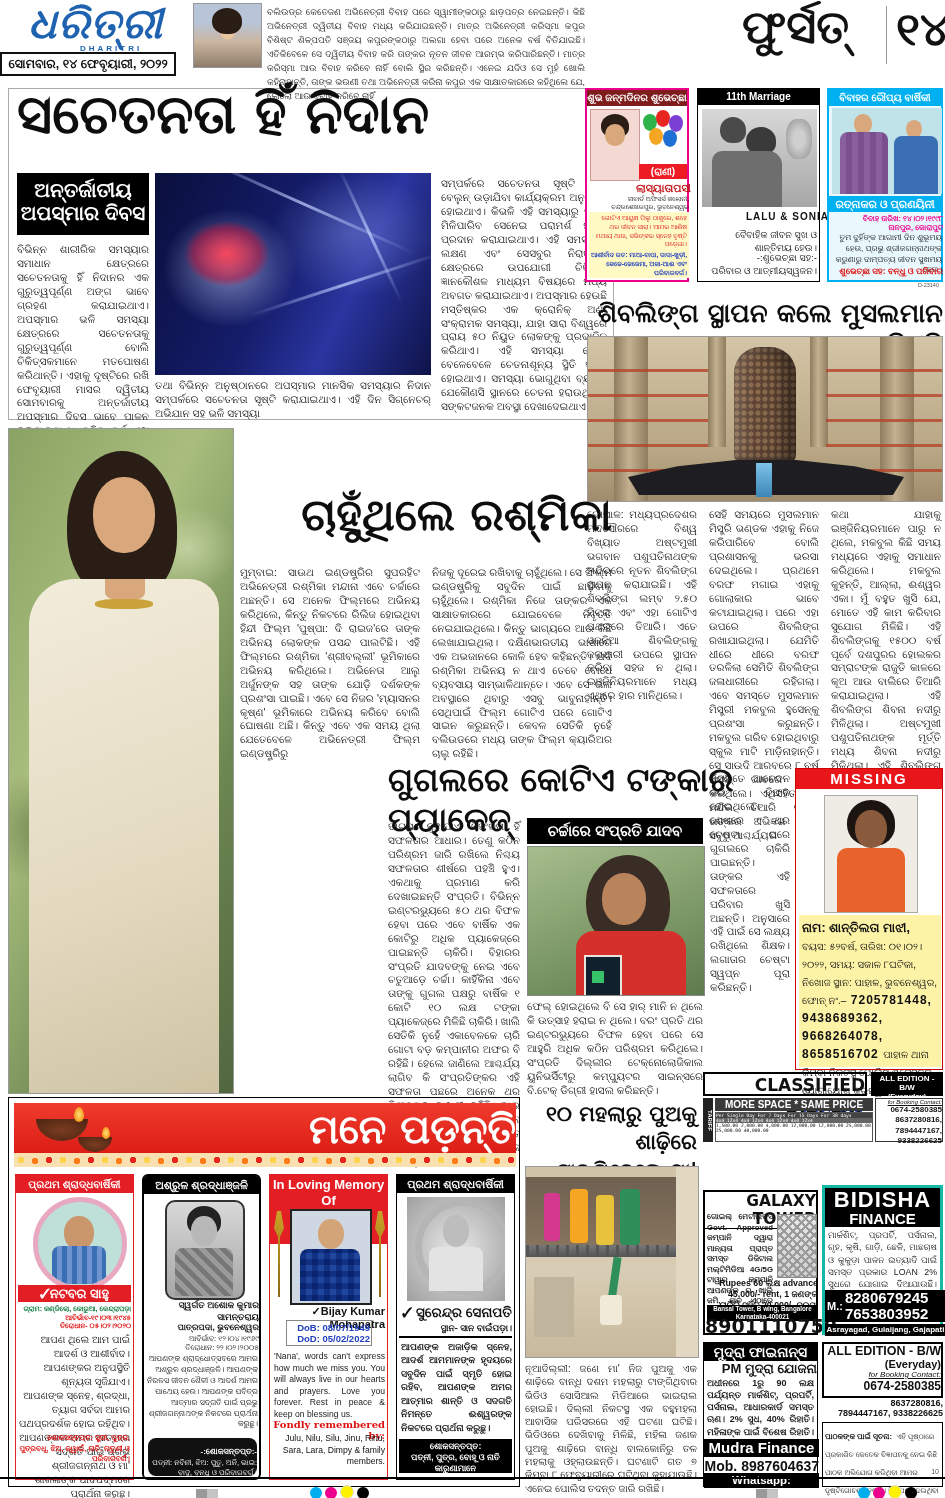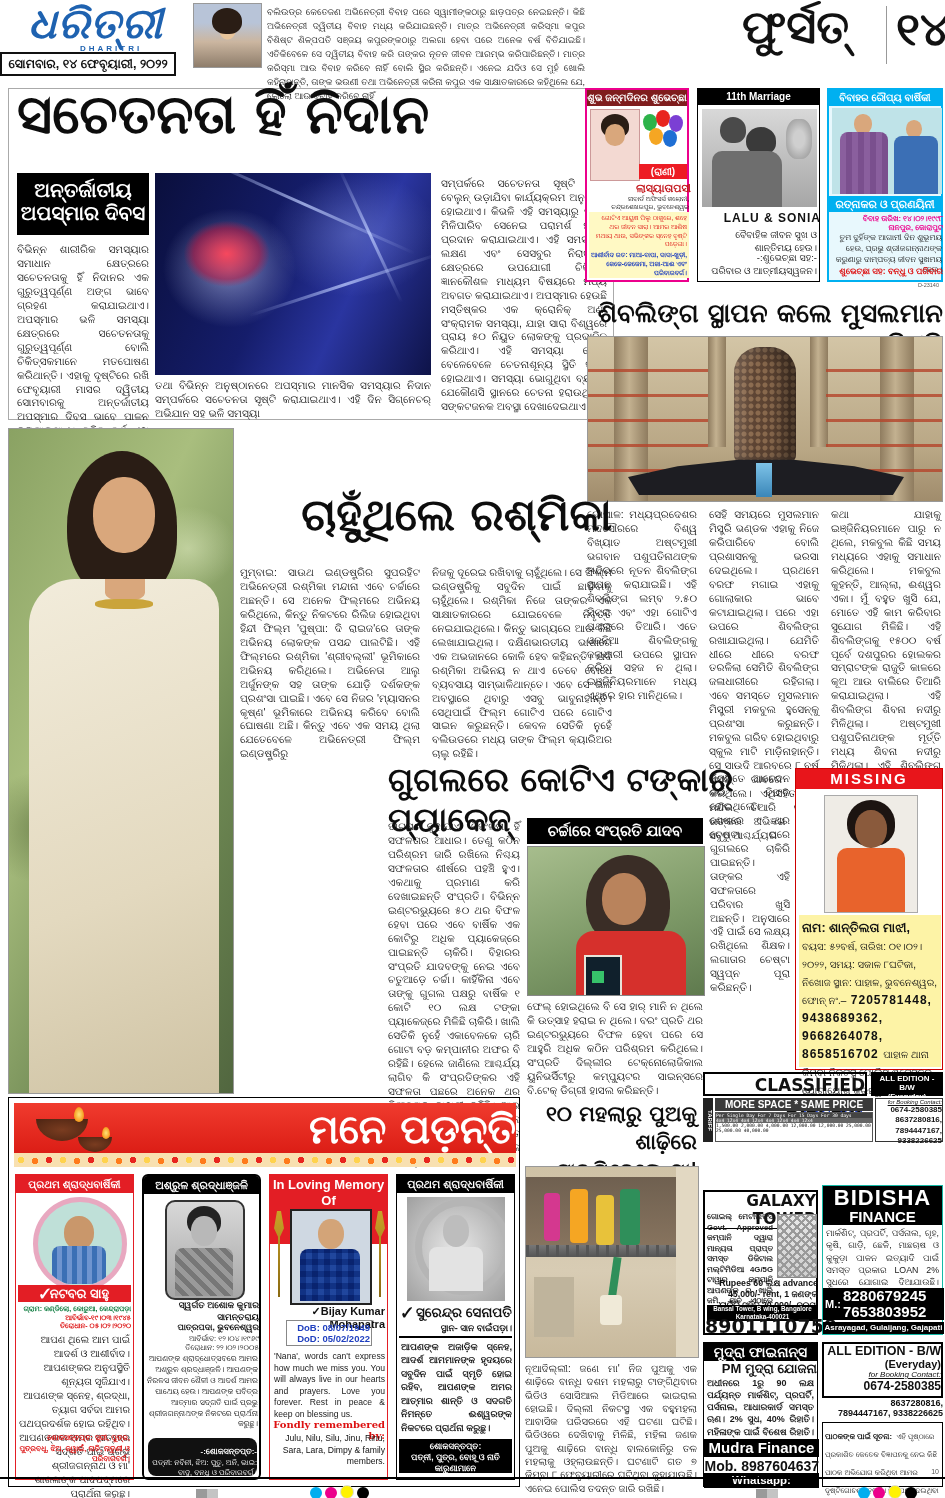--- a/index.html
+++ b/index.html
@@ -125,21 +125,21 @@
   </section>
 
   <section class="abs box" style="left:697px;top:88px;width:123px;height:194px;border:1px solid #000;">
     <div class="blackbar" style="font-size:10px;height:16px;line-height:16px;">11th Marriage Anniversary</div>
     <div class="abs photo bwphoto" style="left:4px;top:20px;width:115px;height:98px;">
       <div class="abs hairblob" style="left:18px;top:8px;width:26px;height:26px;background:#4a4a4a;"></div>
       <div class="abs hairblob" style="left:44px;top:18px;width:30px;height:28px;background:#3a3a3a;"></div>
       <div class="abs" style="left:84px;top:10px;width:26px;height:40px;background:radial-gradient(#cfcfcf 30%,#8f8f8f);border-radius:40%;"></div>
       <div class="abs" style="left:10px;top:42px;width:70px;height:56px;background:#6e6e6e;border-radius:10px 14px 0 0;"></div>
     </div>
-    <div class="tc b abs" style="left:0;top:122px;width:123px;font-size:12px;letter-spacing:1px;">LALU &amp; SONIA</div>
+    <div class="tc b abs" style="left:8px;top:122px;width:123px;font-size:10px;letter-spacing:1px;">LALU &amp; SONIA</div>
     <div class="tc abs" style="left:4px;top:139px;width:115px;font-size:9.5px;line-height:1.4;">ବୈବାହିକ ଜୀବନ ସୁଖ ଓ ଶାନ୍ତିମୟ ହେଉ।</div>
     <div class="tc abs" style="left:4px;top:163px;width:115px;font-size:9.5px;">-:ଶୁଭେଚ୍ଛା ସହ:-</div>
     <div class="tc abs" style="left:4px;top:176px;width:115px;font-size:9.5px;">ପରିବାର ଓ ଆତ୍ମୀୟସ୍ୱଜନ।</div>
   </section>
 
   <section class="abs box" style="left:827px;top:88px;width:116px;height:194px;border:2px solid #00b0f0;background:#e8f8fd;">
     <div class="adhdr" style="background:#00b0f0;font-size:10px;height:16px;line-height:16px;">ବିବାହର ରୌପ୍ୟ ବାର୍ଷିକୀ</div>
     <div class="abs photo" style="left:3px;top:18px;width:110px;height:86px;background:#bfe3e8;">
       <div class="abs face" style="left:22px;top:6px;width:18px;height:20px;"></div>
       <div class="abs" style="left:8px;top:24px;width:48px;height:62px;background:repeating-linear-gradient(90deg,#8a5f9e 0 6px,#7a4f8e 6px 12px);border-radius:8px 8px 0 0;"></div>
@@ -342,21 +342,21 @@
 
   <aside class="abs box" style="left:703px;top:1190px;width:115px;height:145px;border:2px solid #000;">
     <div class="tc b" style="font-size:15.5px;font-family:'DejaVu Sans',sans-serif;border-bottom:1px solid #000;">GALAXY TOWER</div>
     <div class="abs t b" style="left:2px;top:20px;width:66px;font-size:7.8px;line-height:1.35;">ଗୋଇଲ୍ ମେଟାଲିକ୍ସ Govt. Approved କମ୍ପାନି ଦ୍ୱାରା ମାନ୍ୟତା ପ୍ରାପ୍ତ ସମସ୍ତ ଡିଜିଟାଲ ମଲ୍ଟିମିଡିଆ 4G/5G ଟାୱାର କମ୍ପାନି ଆପଣଙ୍କ ର ଖାଲି ଜମି, ଛାତ ଏଠାରେ ଲଗାନ୍ତୁ।</div>
     <div class="abs tower" style="left:72px;top:22px;width:38px;height:62px;"></div>
     <div class="tc b abs" style="left:2px;top:86px;width:111px;font-size:8.8px;line-height:1.25;">Rupees 60 ଲକ୍ଷ advance 45,000/- rent, 1 ଜଣଙ୍କ ଚାକିରି ସହିତ 20,000/- ଦରମା</div>
     <div class="abs blackbar" style="left:2px;top:113px;width:111px;font-size:6.3px;line-height:1.3;">Bansal Tower, B wing, Bangalore Karnataka-400021</div>
     <div class="tc b abs" style="left:0;top:123px;width:115px;font-size:19px;font-family:'DejaVu Sans',sans-serif;">8901110759</div>
   </aside>
 
-  <aside class="abs box" style="left:822px;top:1185px;width:121px;height:150px;border:1px solid #14b8a6;">
+  <aside class="abs box" style="left:822px;top:1185px;width:121px;height:150px;border:3px solid #14b8a6;">
     <div class="blackbar" style="padding:1px 0;">
       <div style="font-size:22px;letter-spacing:1px;line-height:1;">BIDISHA</div>
       <div style="font-size:15px;line-height:1;">FINANCE</div>
     </div>
     <div class="t" style="padding:2px 3px;font-size:8.8px;line-height:1.4;">ମାର୍କଶିଟ୍, ପ୍ରପର୍ଟି, ପର୍ସନାଲ, ଗୃହ, କୃଷି, ଗାଡ଼ି, ଛେଳି, ମାଛଚାଷ ଓ କୁକୁଡ଼ା ପାଳନ ଇତ୍ୟାଦି ପାଇଁ ସମସ୍ତ ପ୍ରକାର LOAN 2% ସୁଧରେ ଯୋଗାଇ ଦିଆଯାଉଛି। ଅନ୍‌ଲାଇନ୍ ସୁବିଧା, Agent ପାଇଁ Call:</div>
     <div class="abs blackbar" style="left:0;top:102px;width:121px;height:32px;display:flex;align-items:center;">
       <span style="font-size:11px;padding:0 2px;">M.:</span>
       <span class="pre" style="font-size:15px;line-height:1.05;">8280679245
 7653803952</span>
     </div>

